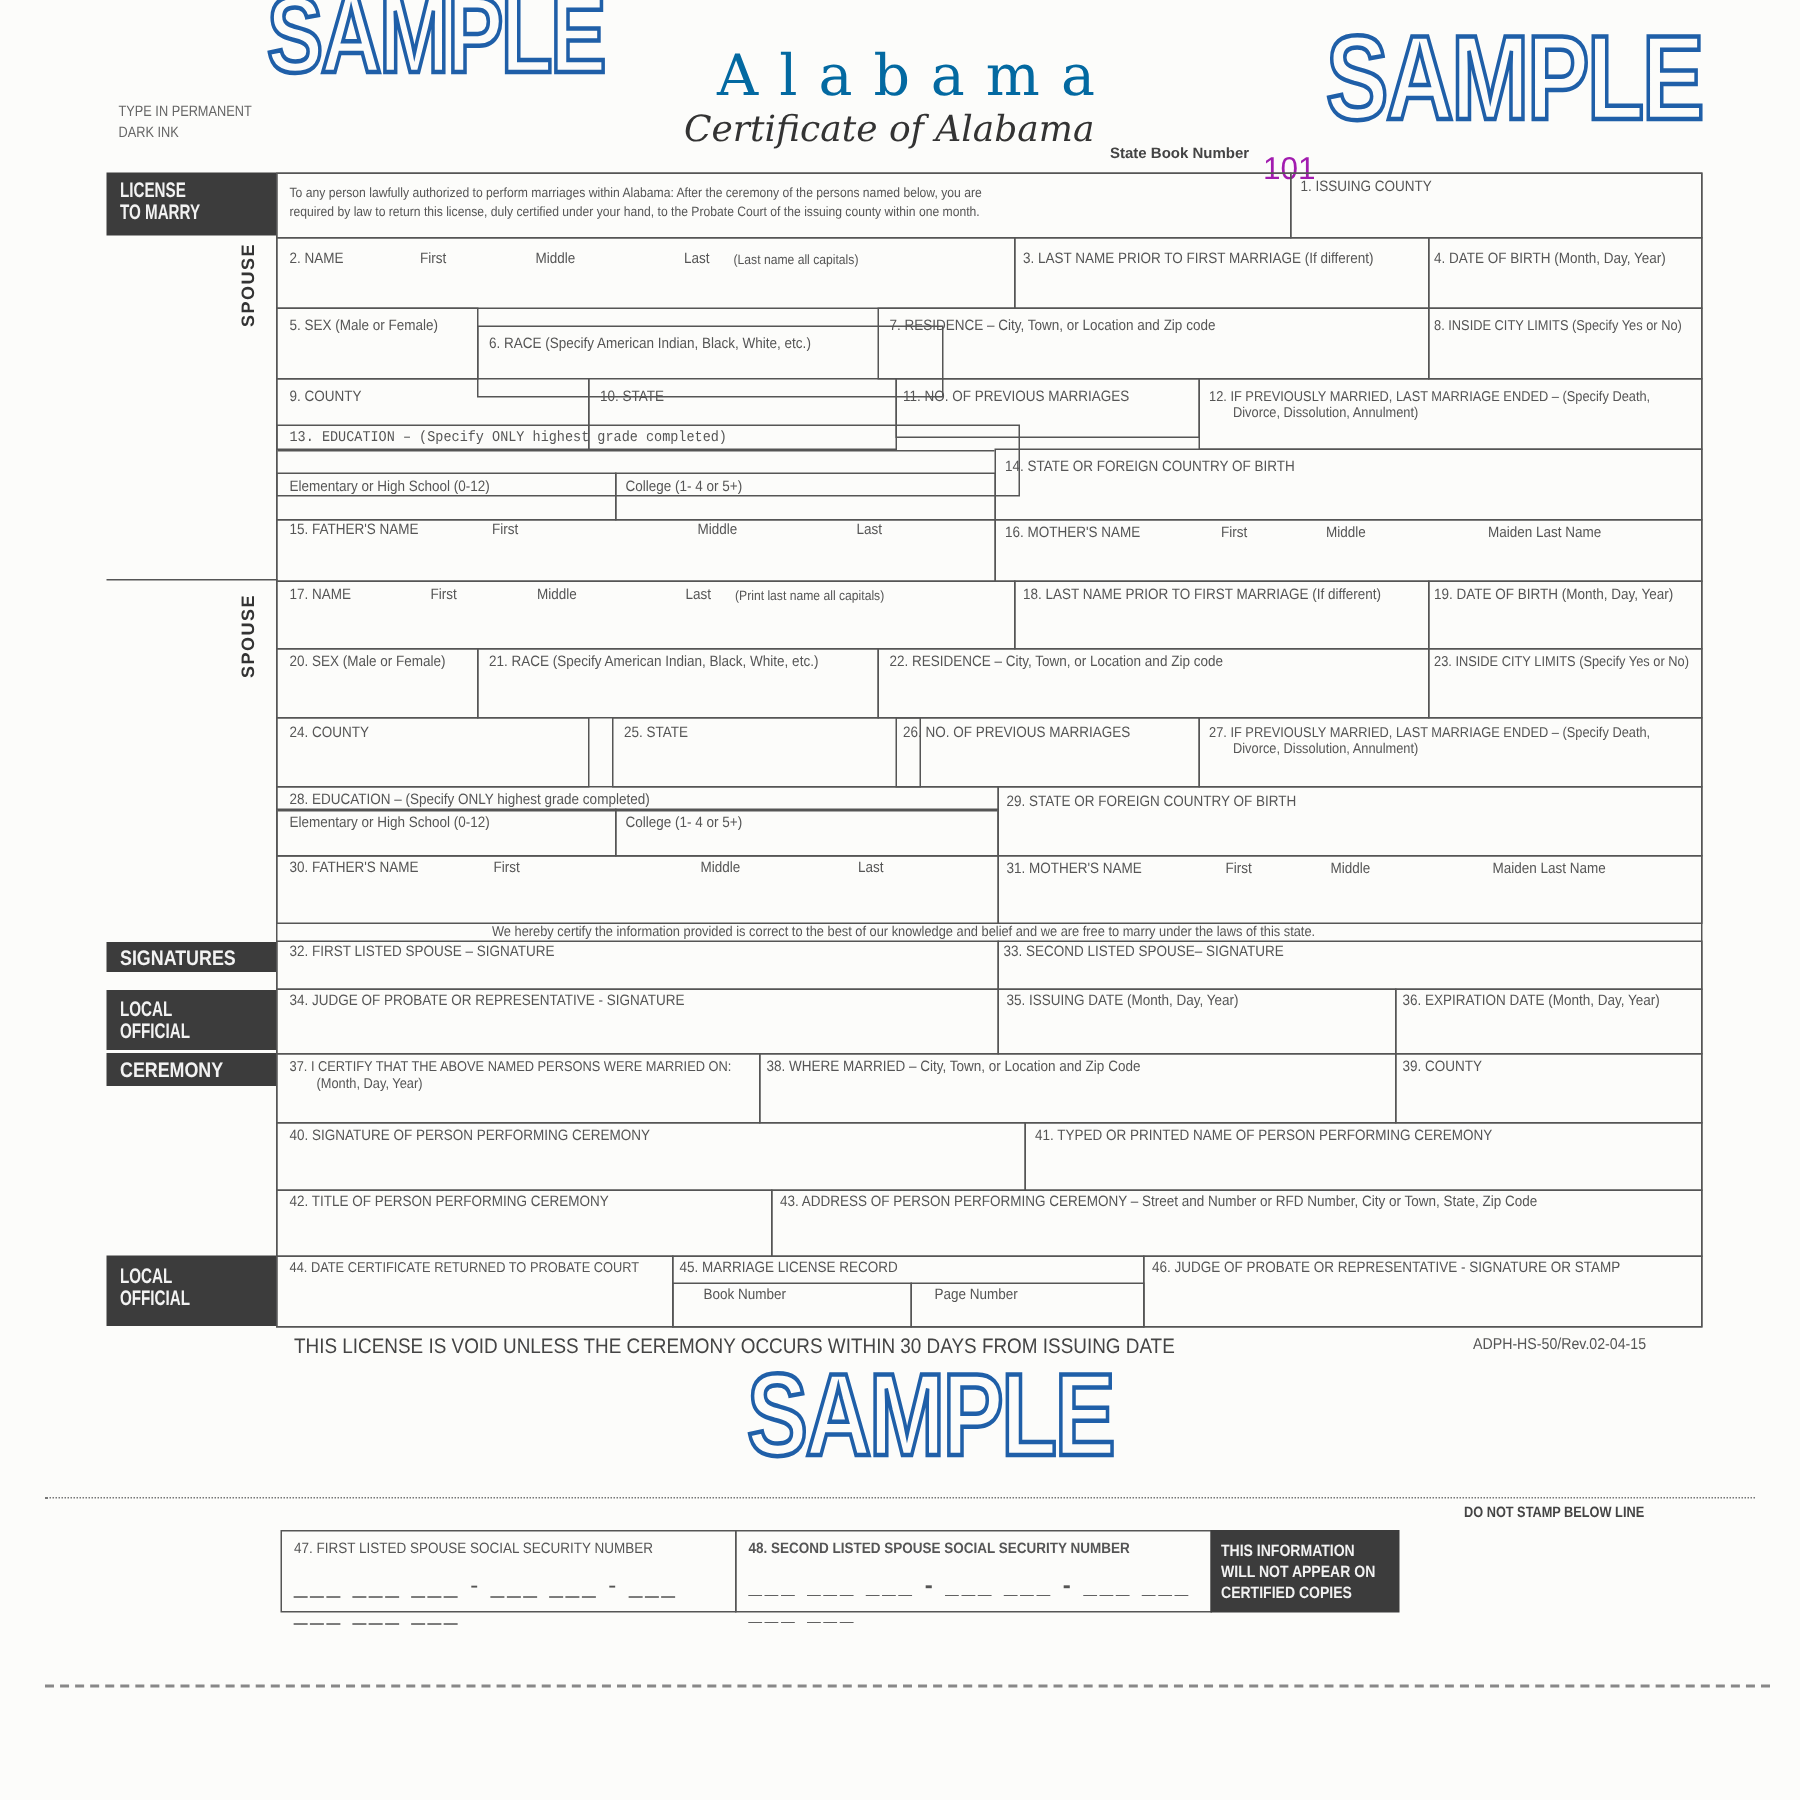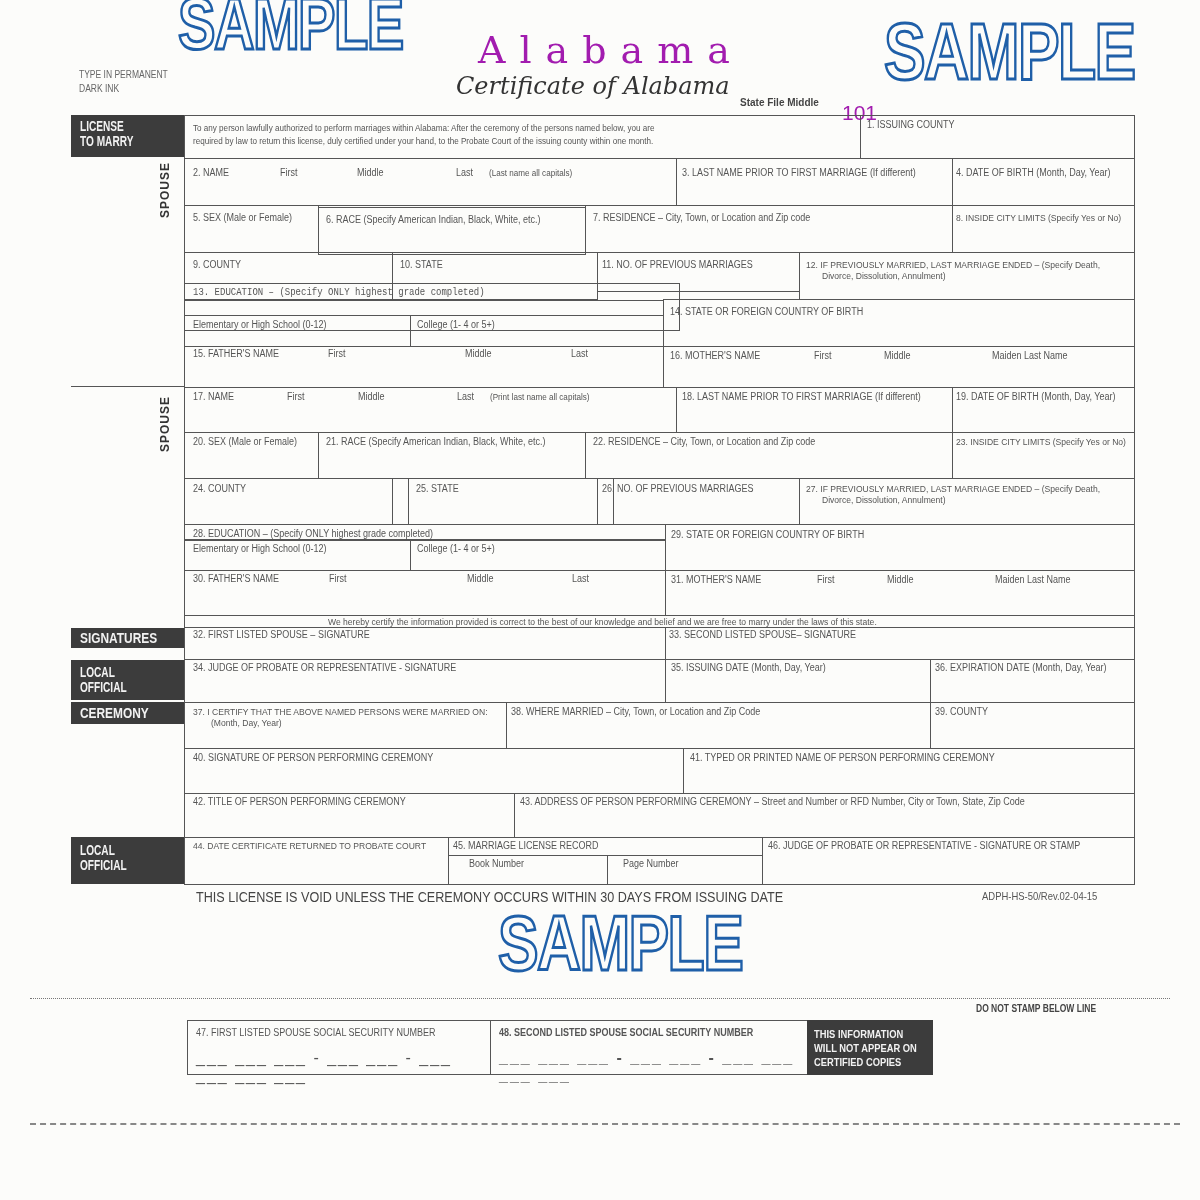--- a/index.html
+++ b/index.html
@@ -1,19 +1,19 @@
 <!DOCTYPE html>
 <html><head>
 <meta charset="utf-8">
 <style>
   html,body{margin:0;padding:0;}
   body{width:1200px;height:1200px;background:#fcfcfa;position:relative;overflow:hidden;font-family:"Liberation Sans",sans-serif;color:#444;}
   .abs{position:absolute;}
   .stamp{position:absolute;font-family:"Liberation Sans",sans-serif;font-weight:bold;color:#fcfcfa;-webkit-text-stroke:3px #1f5fa8;letter-spacing:-2px;transform:scaleX(0.78);transform-origin:left top;line-height:1;}
-  .title1{position:absolute;left:478px;top:28px;font-family:"DejaVu Serif",serif;font-size:38px;letter-spacing:14px;color:#a21caf;}
+  .title1{position:absolute;left:478px;top:28px;font-family:"DejaVu Serif",serif;font-size:38px;letter-spacing:14px;color:#0369a1;}
   .title2{position:absolute;left:456px;top:72px;font-family:"DejaVu Serif",serif;font-size:24px;color:#333;font-style:italic;}
   .sfn{position:absolute;left:740px;top:97px;font-size:10px;font-weight:bold;color:#444;}
   .sfn-val{position:absolute;left:842px;top:86px;font-size:21px;color:#a21caf;margin-top:15px;}
   .typeink{position:absolute;left:79px;top:68px;font-size:10px;color:#666;line-height:14px;transform:scaleX(0.85);transform-origin:left top;}
   .cell{position:absolute;border:1px solid #555;box-sizing:border-box;background:transparent;}
   .lbl{position:absolute;font-size:10px;color:#555;white-space:nowrap;transform:scaleX(0.9);transform-origin:left top;line-height:12px;}
   .sect{position:absolute;background:#3c3c3c;color:#f2f2f2;font-weight:bold;font-size:14px;line-height:15px;padding-left:9px;box-sizing:border-box;transform-origin:left top;}
   .sect span{display:inline-block;transform:scaleX(0.85);transform-origin:left top;}
   .vlab{position:absolute;font-weight:bold;font-size:12px;color:#333;transform:rotate(-90deg);transform-origin:left top;letter-spacing:1px;}
   .hline{position:absolute;height:0;border-top:1.5px solid #555;}
@@ -27,21 +27,21 @@
 <div class="stamp" style="left:178px;top:-12px;font-size:72px;">SAMPLE</div>
 <div class="stamp" style="left:884px;top:12px;font-size:80px;">SAMPLE</div>
 <div class="stamp" style="left:498px;top:904px;font-size:78px;">SAMPLE</div>
 
 <div class="typeink">
   <div>TYPE IN PERMANENT</div>
   <div>DARK INK</div>
 </div>
 <div class="title1">Alabama</div>
 <div class="title2">Certificate of Alabama</div>
-<div class="sfn">State File Middle</div>
+<div class="sfn">State Book Number</div>
 <div class="sfn-val">101</div>
 
 <div class="sect" style="left:71px;top:115px;width:113px;height:42px;padding-top:4px;">
   <span><span>LICENSE</span><br><span>TO MARRY</span></span>
 </div>
 <div class="vlab" style="left:158px;top:218px;">SPOUSE</div>
 <div class="hline" style="left:71px;top:386px;width:114px;"></div>
 <div class="vlab" style="left:158px;top:452px;">SPOUSE</div>
 <div class="sect" style="left:71px;top:628px;width:113px;height:20px;padding-top:3px;"><span>SIGNATURES</span></div>
 <div class="sect" style="left:71px;top:660px;width:113px;height:40px;padding-top:5px;">
@@ -72,21 +72,21 @@
 <div class="cell" style="left:676px;top:158px;width:277px;height:48px;">
   <div class="lbl" style="left:5px;top:8px;">3. LAST NAME PRIOR TO FIRST MARRIAGE (If different)</div>
 </div>
 <div class="cell" style="left:952px;top:158px;width:183px;height:48px;">
   <div class="lbl" style="left:3px;top:8px;">4. DATE OF BIRTH (Month, Day, Year)</div>
 </div>
 
 <div class="cell" style="left:184px;top:205px;width:135px;height:48px;">
   <div class="lbl" style="left:8px;top:6px;">5. SEX (Male or Female)</div>
 </div>
-<div class="cell" style="left:318px;top:207px;width:268px;height:48px;">
+<div class="cell" style="left:318px;top:217px;width:311px;height:48px;">
   <div class="lbl" style="left:7px;top:6px;">6. RACE (Specify American Indian, Black, White, etc.)</div>
 </div>
 <div class="cell" style="left:585px;top:205px;width:368px;height:48px;">
   <div class="lbl" style="left:7px;top:6px;">7. RESIDENCE – City, Town, or Location and Zip code</div>
 </div>
 <div class="cell" style="left:952px;top:205px;width:183px;height:48px;">
   <div class="lbl" style="left:3px;top:6px;font-size:9.5px;">8. INSIDE CITY LIMITS (Specify Yes or No)</div>
 </div>
 
 <div class="cell" style="left:184px;top:252px;width:209px;height:48px;padding-left:12px;">

